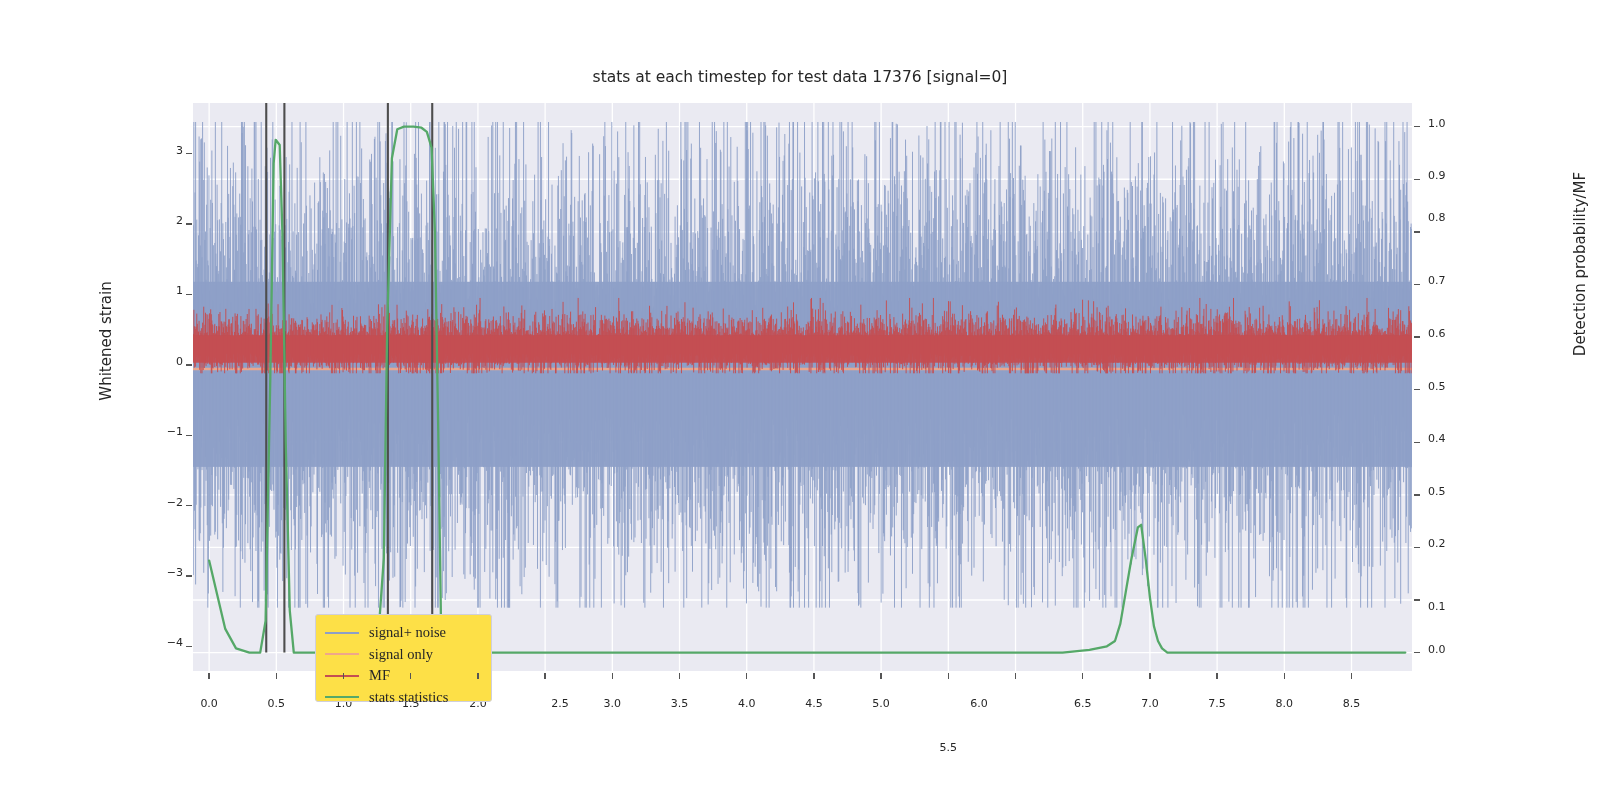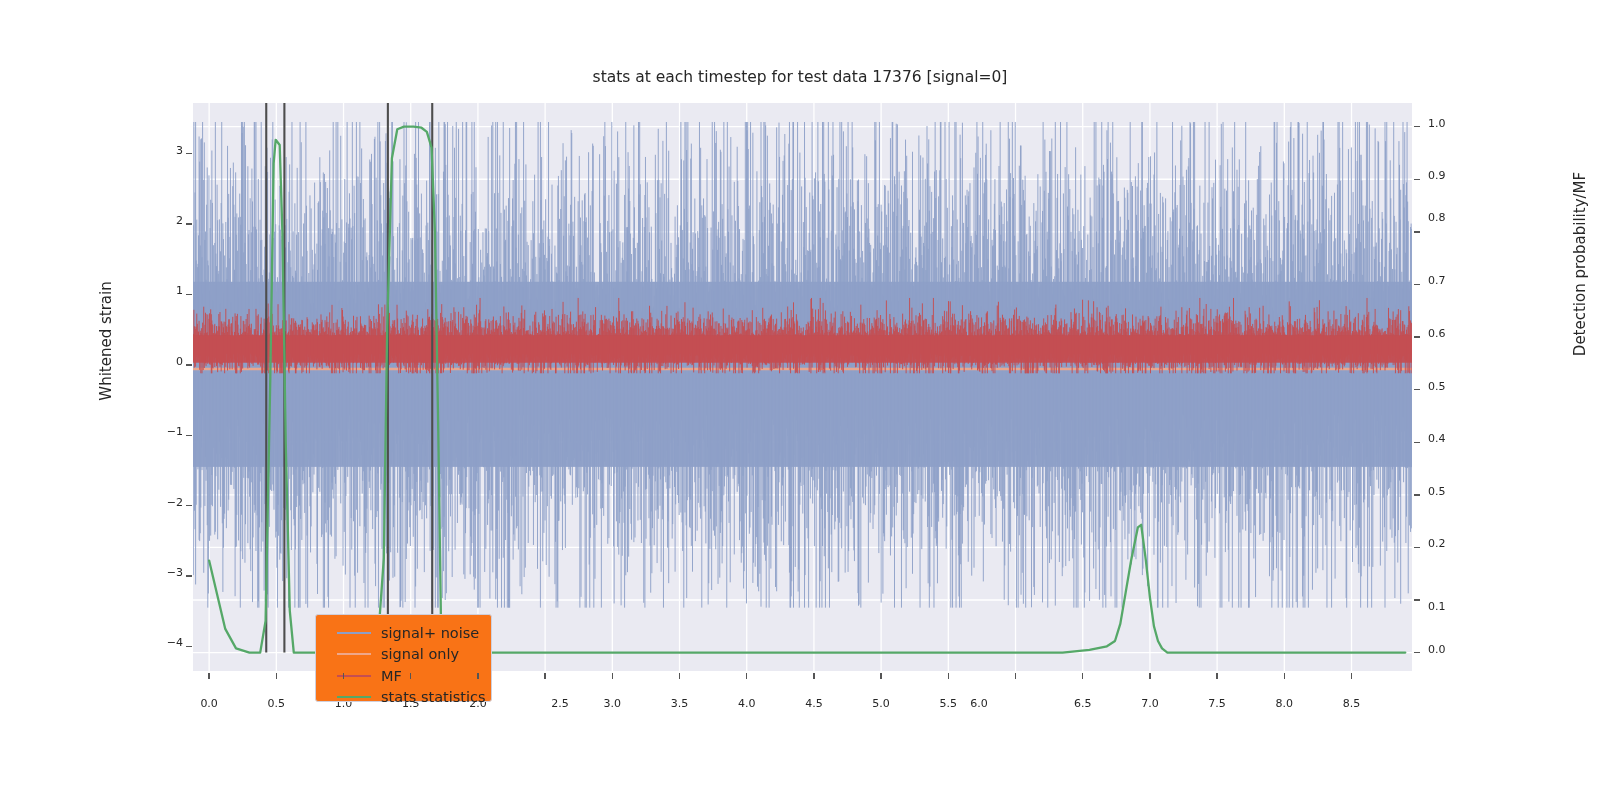--- a/index.html
+++ b/index.html
@@ -107,25 +107,26 @@
   .tick-mark.y { width: 6px; height: 1.4px; }
   .tick-mark.x { width: 1.4px; height: 6px; }
 
   
   #legend {
     position: absolute;
     left: 315px;
     top: 614px;
     width: 177px;
     height: 88px;
-    background: #f97316;
+    background: #fde047;
     border: 1px solid #cfcfdc;
     border-radius: 3px;
     box-sizing: border-box;
-    padding: 7px 0 0 12px;
+    padding: 7px 0 0 0;
+    font-family: Liberation Serif, serif;
   }
   .legend-row {
     display: flex;
     align-items: center;
     height: 21.5px;
     padding-left: 9px;
   }
   .legend-swatch {
     width: 34px;
     height: 0;
@@ -250,21 +251,21 @@
       <div class="tick-label xtick" style="left: 246.327px;">0.5</div>
       <div class="tick-label xtick" style="left: 313.527px;">1.0</div>
       <div class="tick-label xtick" style="left: 380.727px;">1.5</div>
       <div class="tick-label xtick" style="left: 447.926px;">2.0</div>
       <div class="tick-label xtick" style="left: 530px;">2.5</div>
       <div class="tick-label xtick" style="left: 582.325px;">3.0</div>
       <div class="tick-label xtick" style="left: 649.525px;">3.5</div>
       <div class="tick-label xtick" style="left: 716.724px;">4.0</div>
       <div class="tick-label xtick" style="left: 783.924px;">4.5</div>
       <div class="tick-label xtick" style="left: 851.123px;">5.0</div>
-      <div class="tick-label xtick" style="left: 918.323px;">5.5</div>
+      <div class="tick-label xtick" style="left: 918.323px; margin-top: 44px;">5.5</div>
       <div class="tick-label xtick" style="left: 949px;">6.0</div>
       <div class="tick-label xtick" style="left: 1052.72px;">6.5</div>
       <div class="tick-label xtick" style="left: 1119.92px;">7.0</div>
       <div class="tick-label xtick" style="left: 1187.12px;">7.5</div>
       <div class="tick-label xtick" style="left: 1254.32px;">8.0</div>
       <div class="tick-label xtick" style="left: 1321.52px;">8.5</div>
     </div>
 
   <div id="legend">
     <div class="legend-row">

